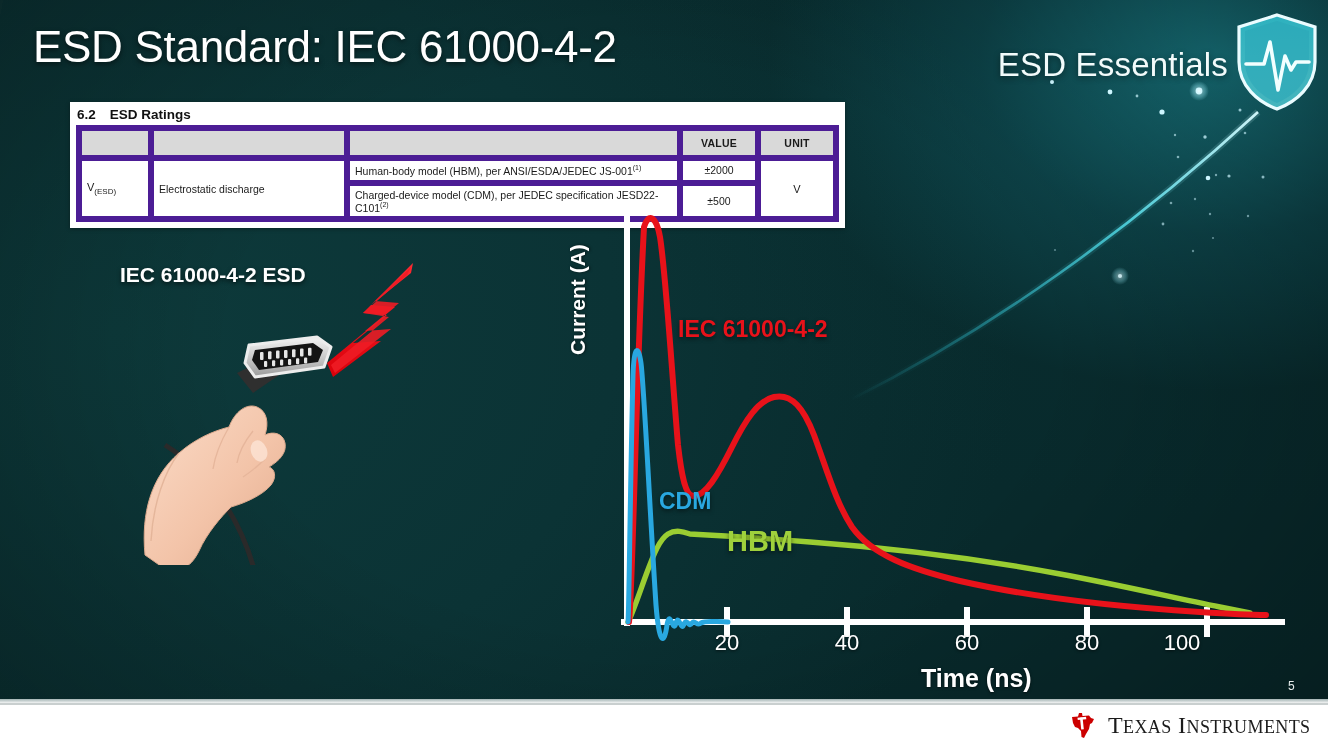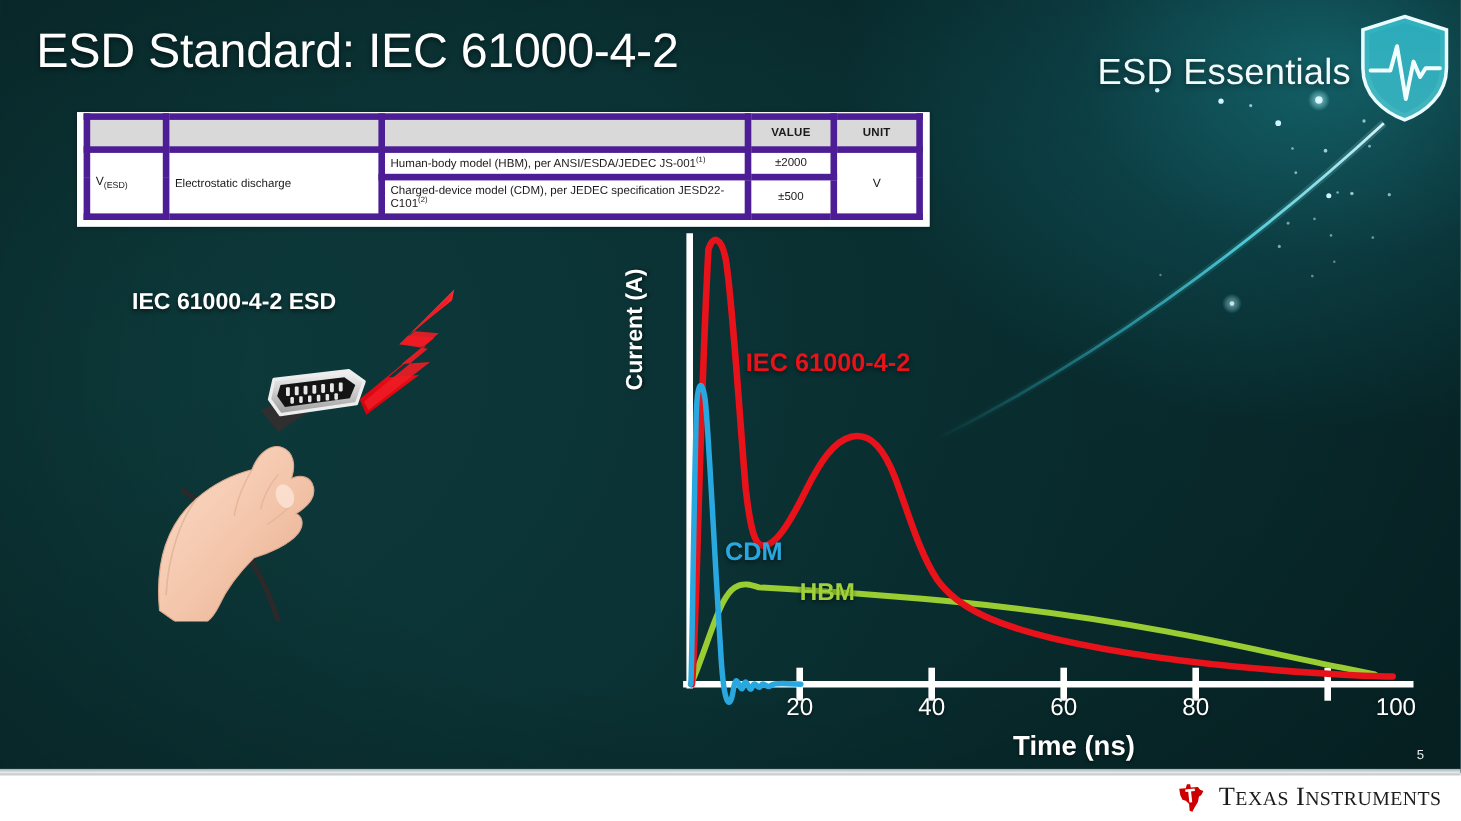--- a/index.html
+++ b/index.html
@@ -198,21 +198,21 @@
     transform: translateX(-50%);
     text-shadow: 0 1px 3px rgba(0,0,0,.6);
   }
   .curve-label {
     position: absolute;
     font-weight: bold;
     white-space: nowrap;
   }
   .lbl-iec { left: 678px; top: 316px; font-size: 23px; color: #e8121a; text-shadow: 0 2px 4px rgba(0,0,0,.5); }
   .lbl-cdm { left: 659px; top: 488px; font-size: 23px; color: #29a8e0; text-shadow: 0 2px 4px rgba(0,0,0,.5); }
-  .lbl-hbm { left: 727px; top: 525px; font-size: 22px; color: #9fd13c; text-shadow: 0 2px 4px rgba(0,0,0,.5); }
+  .lbl-hbm { left: 727px; top: 525px; font-size: 29px; color: #9fd13c; text-shadow: 0 2px 4px rgba(0,0,0,.5); }
 
   .page-num {
     position: absolute;
     left: 1288px; top: 679px;
     font-size: 12px;
     color: #e7eded;
   }
 
   
   .ti-logo {
@@ -295,20 +295,24 @@
   <div class="brand">
     <div class="brand-text">ESD Essentials</div>
     <svg class="brand-shield" viewBox="0 0 86 100">
       <path d="M43 3 L81 15 L81 50 C81 74 62 90 43 97 C24 90 5 74 5 50 L5 15 Z" fill="url(#shGrad)" stroke="#eafcff" stroke-width="3.2"></path>
       <path d="M43 9 L75 19 L75 50 C75 70 59 84 43 91 C27 84 11 70 11 50 L11 19 Z" fill="#2aa6b6" opacity=".55"></path>
       <path d="M12 52 L30 52 L36 30 L44 78 L51 44 L57 58 L62 50 L75 50" fill="none" stroke="#f2ffff" stroke-width="3.6" stroke-linejoin="round" stroke-linecap="round"></path>
     </svg>
   </div>
 
   <div class="ds-table">
+    <div class="ds-caption">
+      <span>6.2</span>
+      <span>ESD Ratings</span>
+    </div>
     <table class="ds-grid">
       <colgroup>
         <col class="col-sym">
           <col class="col-name">
           <col>
           <col class="col-val">
           <col class="col-unit">
       </colgroup>
       <tbody>
         <tr class="ds-head">
@@ -430,21 +434,21 @@
              C 84,190 90,320 96,410 C 99,448 104,452 107,430
              C 110,412 113,440 116,428 C 119,418 121,438 124,429
              C 127,422 129,434 132,428 C 135,424 137,432 141,428
              C 146,425 155,427 168,427" fill="none" stroke="#29a8e0" stroke-width="5" stroke-linejoin="round" stroke-linecap="round"></path>
   </svg>
 
   <div class="tick-label" style="left:727px; top:630px;">20</div>
   <div class="tick-label" style="left:847px; top:630px;">40</div>
   <div class="tick-label" style="left:967px; top:630px;">60</div>
   <div class="tick-label" style="left:1087px; top:630px;">80</div>
-  <div class="tick-label" style="left:1269px; top:630px;">100</div>
+  <div class="tick-label" style="left:1182px; top:630px;">100</div>
 
   <div class="curve-label lbl-iec">IEC 61000-4-2</div>
   <div class="curve-label lbl-cdm">CDM</div>
   <div class="curve-label lbl-hbm">HBM</div>
 
   <div class="page-num">5</div>
 
   <div class="footer-rule"></div>
   <div class="footer-bar"></div>
 

